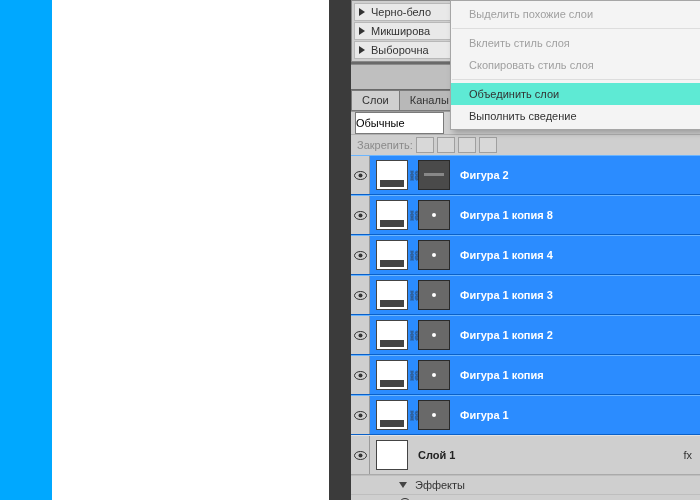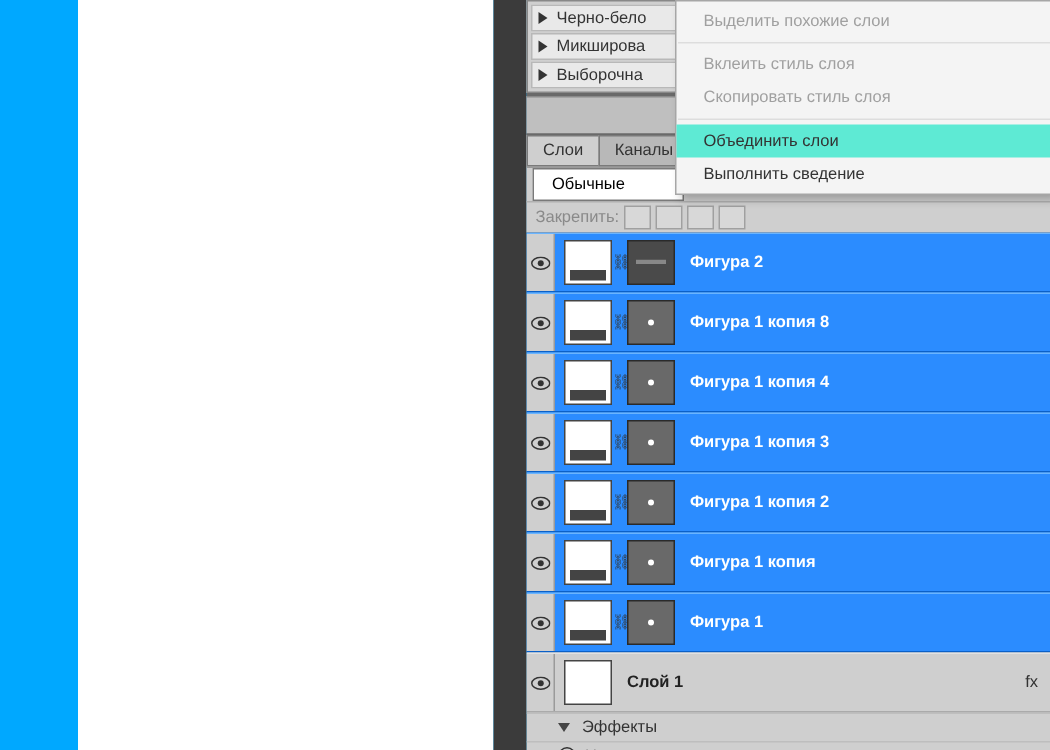--- a/index.html
+++ b/index.html
@@ -11,40 +11,40 @@
   .adj-row{background:#e9e9e9;border:1px solid #b8b8b8;margin:1px;display:flex;align-items:center;padding:1px 4px;height:14px}
   .tri{display:inline-block;width:0;height:0;border-top:4px solid transparent;border-bottom:4px solid transparent;border-left:6px solid #333;margin-right:6px}
   .hdr-bar{background:#bfbfbf;height:24px;border-top:1px solid #8a8a8a;display:flex;justify-content:flex-end;align-items:center;padding-right:6px}
   .sm-ico{width:24px;height:18px;background:#d8d8d8;border:1px solid #8a8a8a;margin-left:2px;display:flex;align-items:center;justify-content:center}
   
   .tabs{display:flex;background:#969696;border-top:1px solid #6a6a6a;height:21px}
   .tab{padding:3px 10px;background:#b8b8b8;border:1px solid #7a7a7a;margin-right:-1px;color:#333}
   .tab.active{background:#cfcfcf}
   
   .opts{background:#cfcfcf;height:22px;display:flex;align-items:center;padding:0 4px;border-top:1px solid #9a9a9a}
-  .sel{height:18px;background:#fff;border:1px solid #7a7a7a;width:85px;font-size:11px;padding-left:12px}
+  .sel{height:18px;background:#fff;border:1px solid #7a7a7a;width:85px;font-size:11px;padding-left:0}
   .lock-row{background:#cfcfcf;height:20px;display:flex;align-items:center;padding:0 6px;color:#8a8a8a;border-top:1px solid #b0b0b0}
   .lock-row .lk{width:16px;height:14px;background:#d8d8d8;border:1px solid #a0a0a0;margin-left:3px}
   
   .layer-list{overflow:hidden}
   .layer{display:flex;align-items:center;height:38px;background:#2b8cff;border-top:1px solid #6ab5ff;border-bottom:1px solid #0a60c8}
   .layer.plain{background:#cfcfcf;border-top:1px solid #e2e2e2;border-bottom:1px solid #aaa}
   .eye{width:18px;height:38px;background:#cfcfcf;display:flex;align-items:center;justify-content:center;border-right:1px solid #9a9a9a}
   .eye svg{width:13px;height:9px}
   .thumb{width:30px;height:28px;background:#fff;border:1px solid #444;margin-left:6px;position:relative}
   .thumb::after{content:"";position:absolute;left:3px;right:3px;bottom:2px;top:19px;background:#444}
   .thumb.full::after{display:none}
   .chain{width:8px;text-align:center;color:#333;font-size:10px}
   .mask{width:30px;height:28px;background:#696969;border:1px solid #2a2a2a;margin-left:2px;display:flex;align-items:center;justify-content:center;position:relative}
   .mask.dash{background:#4a4a4a}
   .mask .dot{width:4px;height:4px;background:#fff;border-radius:50%}
   .lname{color:#fff;font-weight:bold;margin-left:10px}
   .layer.plain .lname{color:#222;font-weight:bold}
   .fx{margin-left:auto;margin-right:8px;color:#333}
-  .sub{background:#cfcfcf;display:flex;align-items:center;height:18px;padding-left:21px;border-top:1px solid #bebebe}
+  .sub{background:#cfcfcf;display:flex;align-items:center;height:18px;padding-left:48px;border-top:1px solid #bebebe}
   .sub .tw{display:inline-block;width:0;height:0;border-left:4px solid transparent;border-right:4px solid transparent;border-top:6px solid #444;margin-right:8px}
   .sub .ring{width:10px;height:10px;border:1.5px solid #333;border-radius:50%;margin-right:6px;position:relative;display:inline-block}
   .sub .ring::after{content:"";position:absolute;inset:2px;border:1px solid #333;border-radius:50%}
   
   .menu{position:absolute;left:450px;top:0;width:250px;background:#f4f4f4;border:1px solid #a6a6a6;box-shadow:3px 3px 6px rgba(0,0,0,.25);padding:2px 0}
   .menu-item{padding:5px 18px;color:#333}
   .menu-item.dis{color:#a0a0a0}
   .menu-item.hi{background:#5eead4}
   .menu-sep{height:1px;background:#ddd;margin:3px 1px}
 </style>

